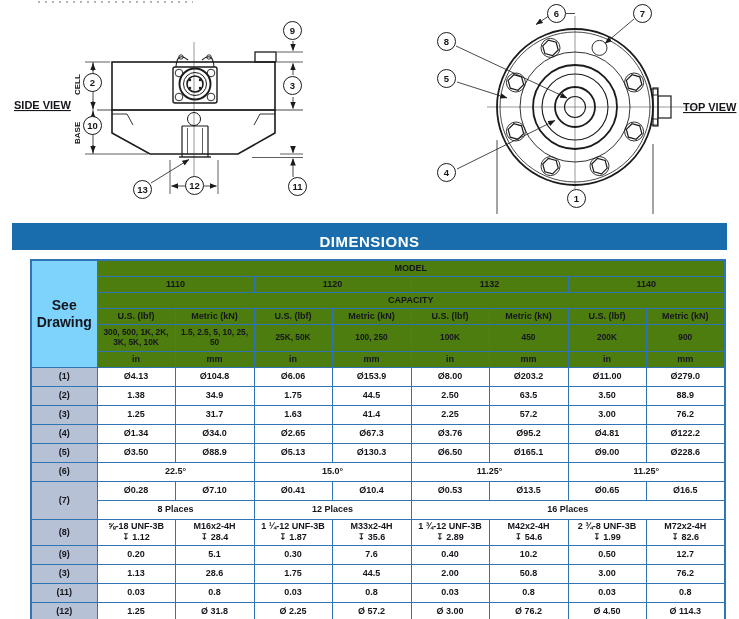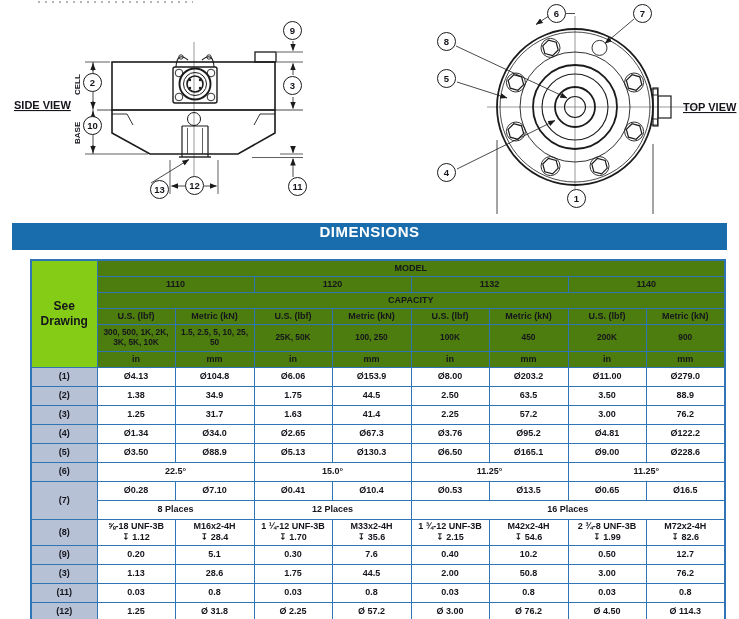--- a/index.html
+++ b/index.html
@@ -10,29 +10,29 @@
     background:repeating-linear-gradient(90deg,#777 0 2px,transparent 2px 7px);}
 
   svg{position:absolute;}
   svg text{font-family:"Liberation Sans","DejaVu Sans",sans-serif;fill:#15151c;}
 
   .balloon{position:absolute;width:19px;height:19px;border:1.4px solid #1b1b1b;border-radius:50%;
     background:#fff;box-sizing:border-box;display:flex;align-items:center;justify-content:center;
     font-size:9.5px;font-weight:bold;z-index:5;}
 
   .dim-bar{position:absolute;left:12px;top:223px;width:715px;height:27px;background:#1a6dac;
-    color:#fff;display:flex;align-items:flex-start;justify-content:center;
+    color:#fff;display:flex;align-items:flex-end;justify-content:center;
     font-size:15px;font-weight:bold;letter-spacing:.5px;}
 
   table.dims{position:absolute;left:30px;top:259px;width:696px;border-collapse:collapse;
     table-layout:fixed;font-size:9px;font-weight:bold;border:2px solid #2f74b5;}
   table.dims td{border:1px solid #2f74b5;text-align:center;vertical-align:middle;
     padding:1px 1px;line-height:1.25;overflow:hidden;}
   table.dims td.th{background:#4d7c0f;height:13px;}
-  table.dims td.see{background:#84cc16;white-space:pre-line;font-size:12px;}
+  table.dims td.see{background:#7dd3fc;white-space:pre-line;font-size:14px;}
   table.dims td.lbl{background:#b6c1d5;height:16px;}
   table.dims td.val{background:#ffffff;height:16px;}
   table.dims tr.caprow td{font-size:8.3px;line-height:1.18;height:24px;margin-top:34px;}
   table.dims td.val div{line-height:1.25;}
 </style>
 </head>
 <body>
 <div class="page">
 
 <div class="top-remnant"></div>
@@ -171,21 +171,21 @@
 <div class="balloon" style="left:283px;top:76px">3</div>
 <div class="balloon" style="left:437px;top:163px">4</div>
 <div class="balloon" style="left:437px;top:69px">5</div>
 <div class="balloon" style="left:547px;top:4px">6</div>
 <div class="balloon" style="left:633px;top:4px">7</div>
 <div class="balloon" style="left:437px;top:32px">8</div>
 <div class="balloon" style="left:283px;top:21px">9</div>
 <div class="balloon" style="left:83px;top:116px">10</div>
 <div class="balloon" style="left:288px;top:177px">11</div>
 <div class="balloon" style="left:185px;top:176px">12</div>
-<div class="balloon" style="left:150px;top:180px">13</div>
+<div class="balloon" style="left:133px;top:180px">13</div>
 
 <div class="dim-bar">
   <span>DIMENSIONS</span>
 </div>
 
 <table class="dims">
   <colgroup>
     <col style="width:66px">
     <col style="width:78px">
         <col style="width:79px">
@@ -436,29 +436,29 @@
           <td class="val">
             <div>⅝-18 UNF-3B</div>
             <div>↧ 1.12</div>
           </td>
           <td class="val">
             <div>M16x2-4H</div>
             <div>↧ 28.4</div>
           </td>
           <td class="val">
             <div>1 ¼-12 UNF-3B</div>
-            <div>↧ 1.70</div>
+            <div>↧ 1.87</div>
           </td>
           <td class="val">
             <div>M33x2-4H</div>
             <div>↧ 35.6</div>
           </td>
           <td class="val">
             <div>1 ¾-12 UNF-3B</div>
-            <div>↧ 2.15</div>
+            <div>↧ 2.89</div>
           </td>
           <td class="val">
             <div>M42x2-4H</div>
             <div>↧ 54.6</div>
           </td>
           <td class="val">
             <div>2 ¾-8 UNF-3B</div>
             <div>↧ 1.99</div>
           </td>
           <td class="val">

